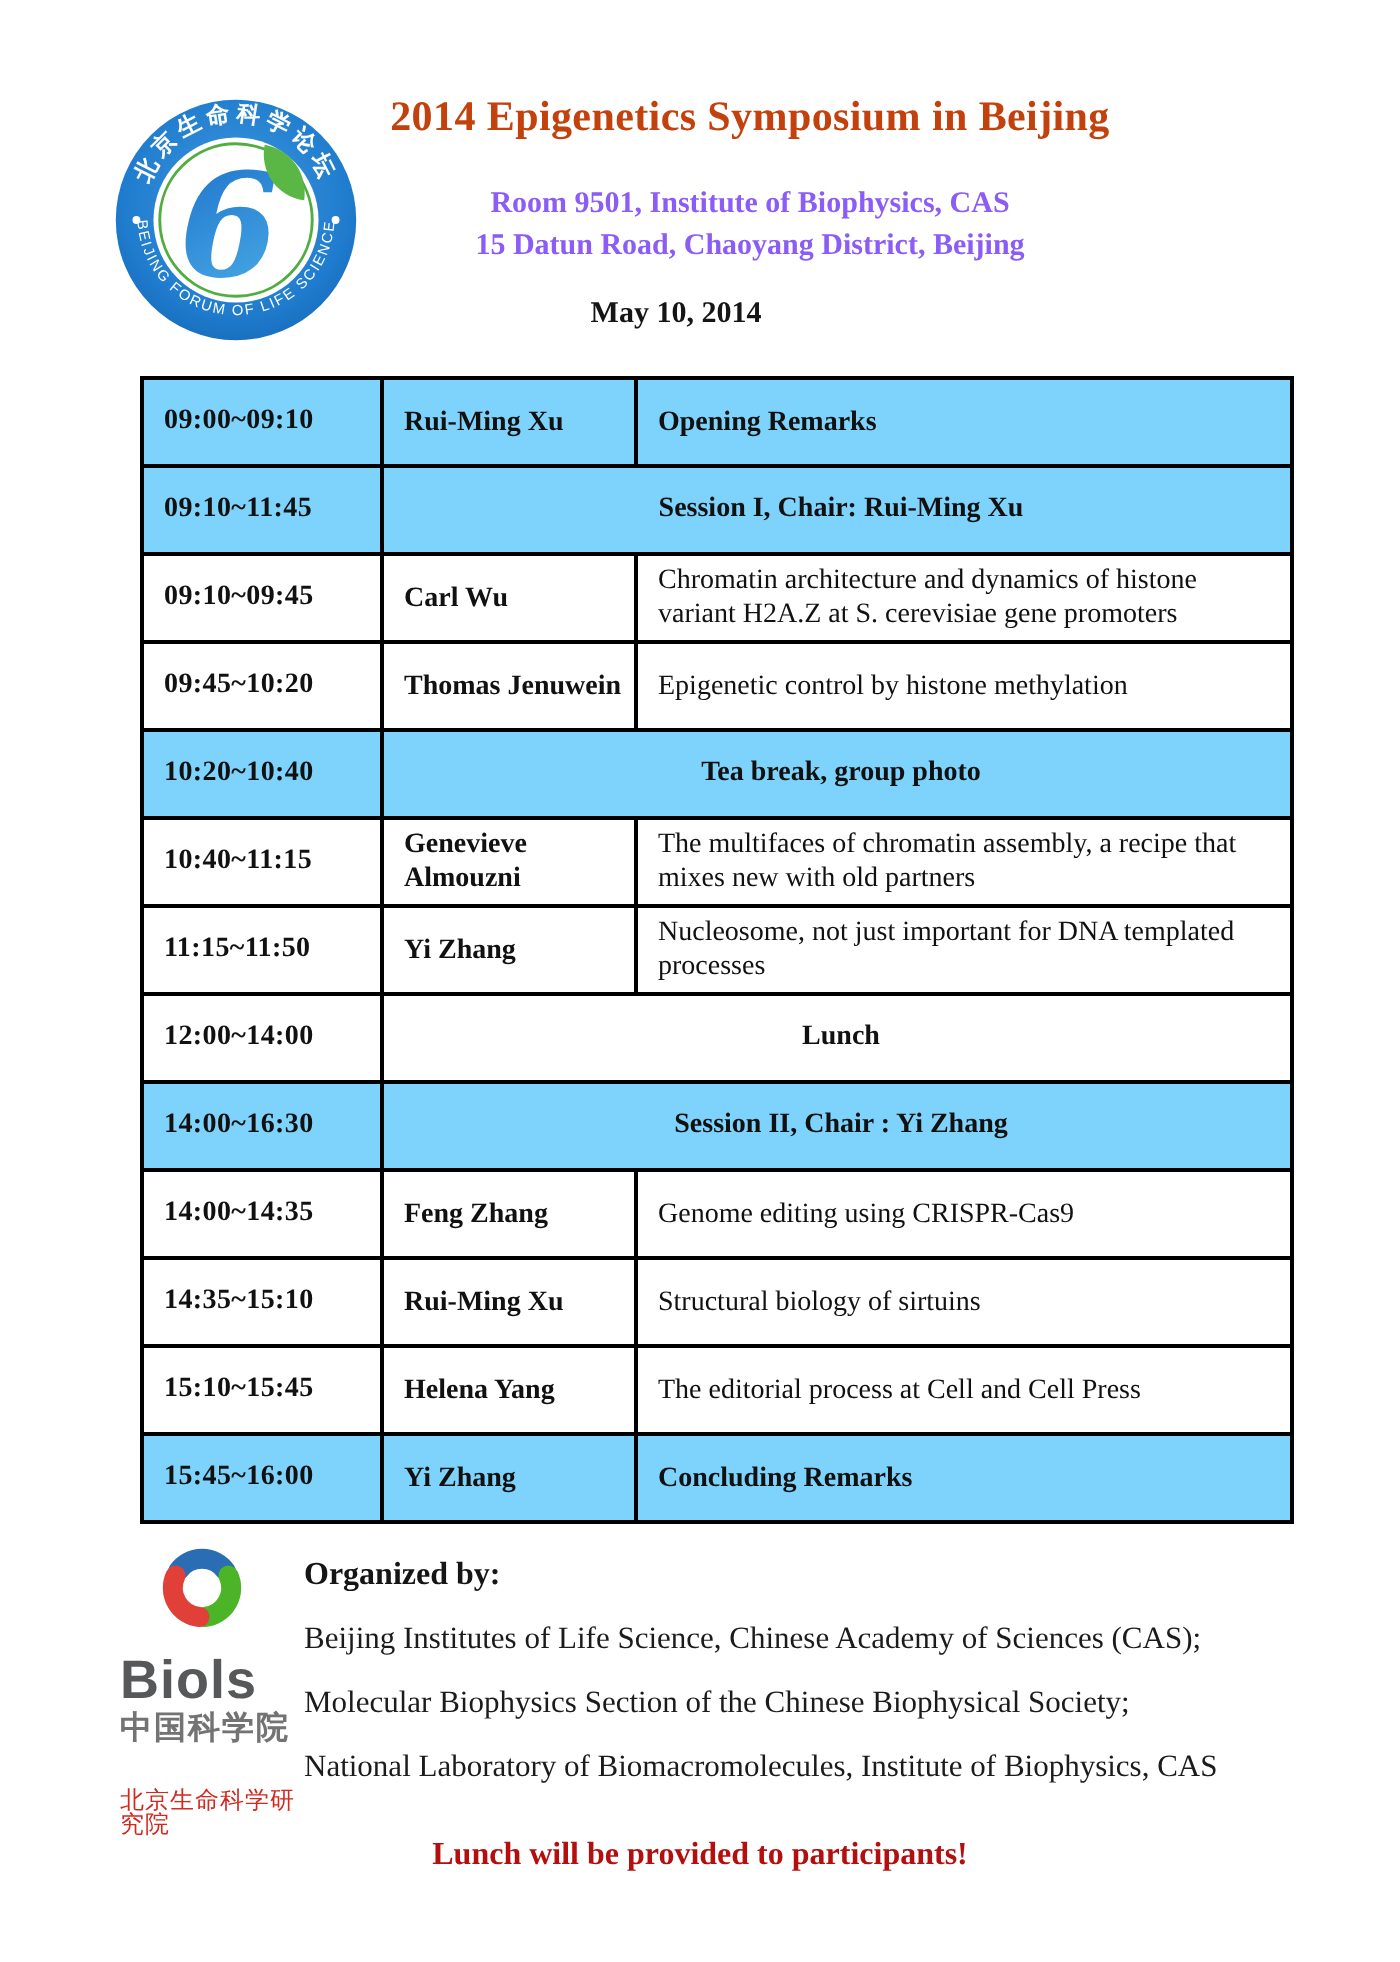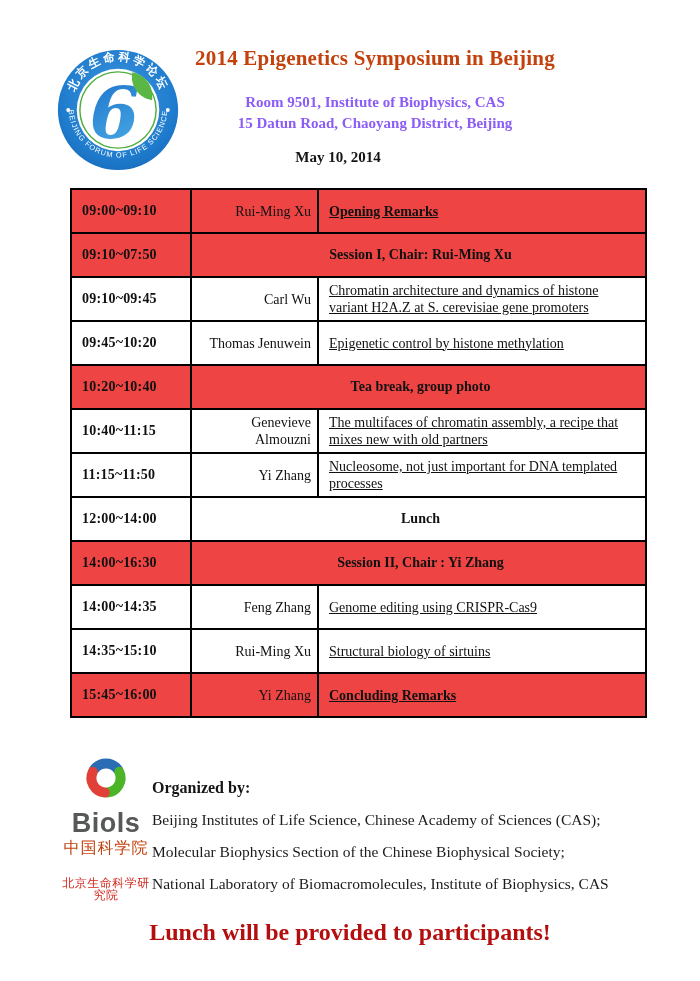--- a/index.html
+++ b/index.html
@@ -35,51 +35,51 @@
     width: 575px; border-collapse: collapse; table-layout: fixed;
   }
   table.schedule td {
     border: 2px solid #000;
     height: 44px;
     vertical-align: middle;
     font-size: 14px;
     padding: 2px 6px 2px 10px;
     box-sizing: border-box;
   }
-  table.schedule tr.hl td { background: #ef4444; }
+  table.schedule tr.hl td { background: #7dd3fc; }
   td.time   { font-weight: bold; letter-spacing: 0.2px; }
-  td.speaker{ font-weight: normal; line-height: 17px; text-align: right; }
-  td.talk   { font-weight: normal; font-size: 13.5px; line-height: 17px; text-decoration: underline; }
+  td.speaker{ font-weight: bold; line-height: 17px; }
+  td.talk   { font-weight: normal; font-size: 13.5px; line-height: 17px; }
   td.talk.bold { font-weight: bold; font-size: 14px; }
   td.merged { text-align: center; font-weight: bold; padding-left: 4px; }
 
   
   .biols-logo {
-    position: absolute; left: 60px; top: 750px; width: 92px;
-    text-align: center; line-height: 1;
+    position: absolute; left: 60px; top: 766px; width: 92px;
+    line-height: 1;
   }
   .biols-name {
     font-family: "Liberation Sans", sans-serif;
     font-weight: bold; font-size: 27px; color: #57585a; letter-spacing: 0.5px;
     margin-top: 1px;
   }
   .biols-cn1 {
     font-family: "Liberation Sans", sans-serif;
-    font-weight: normal; font-size: 16px; color: #c2410c; margin-top: 3px; letter-spacing: 1px;
+    font-weight: bold; font-size: 16px; color: #737373; margin-top: 3px; letter-spacing: 1px;
   }
   .biols-cn2 {
     font-family: "Liberation Sans", sans-serif;
     font-weight: normal; font-size: 12px; color: #d4281f; margin-top: 21px; letter-spacing: 0.5px;
   }
   .org-block { position: absolute; left: 152px; top: 779px; width: 500px; }
   .org-label { font-size: 16px; font-weight: bold; margin-bottom: 13px; color: #151515; }
   .org-line  { font-size: 15.5px; margin-bottom: 12px; line-height: 20px; color: #1b1b1b; }
   .notice {
     position: absolute; left: 0; top: 919px; width: 700px;
-    text-align: center; font-size: 24px; font-weight: bold; color: #b30f0f;
+    text-align: center; font-size: 16px; font-weight: bold; color: #b30f0f;
   }
 </style>
 </head>
 <body>
 
 <div class="page">
 
   <div class="badge-logo">
     <svg width="122" height="122" viewBox="0 0 136 136">
       <defs>
@@ -124,21 +124,21 @@
       <col style="width:127px">
       <col style="width:328px">
     </colgroup>
     <tbody id="schedule-body">
         <tr class="hl">
           <td class="time">09:00~09:10</td>
           <td class="speaker">Rui-Ming Xu</td>
           <td class="talk bold">Opening Remarks</td>
         </tr>
         <tr class="hl">
-          <td class="time">09:10~07:50</td>
+          <td class="time">09:10~11:45</td>
           <td colspan="2" class="merged">Session I, Chair: Rui-Ming Xu</td>
         </tr>
         <tr>
           <td class="time">09:10~09:45</td>
           <td class="speaker">Carl Wu</td>
           <td class="talk">Chromatin architecture and dynamics of histone variant H2A.Z at S. cerevisiae gene promoters</td>
         </tr>
         <tr>
           <td class="time">09:45~10:20</td>
           <td class="speaker">Thomas Jenuwein</td>
@@ -168,20 +168,25 @@
         </tr>
         <tr>
           <td class="time">14:00~14:35</td>
           <td class="speaker">Feng Zhang</td>
           <td class="talk">Genome editing using CRISPR-Cas9</td>
         </tr>
         <tr>
           <td class="time">14:35~15:10</td>
           <td class="speaker">Rui-Ming Xu</td>
           <td class="talk">Structural biology of sirtuins</td>
+        </tr>
+        <tr>
+          <td class="time">15:10~15:45</td>
+          <td class="speaker">Helena Yang</td>
+          <td class="talk">The editorial process at Cell and Cell Press</td>
         </tr>
         <tr class="hl">
           <td class="time">15:45~16:00</td>
           <td class="speaker">Yi Zhang</td>
           <td class="talk bold">Concluding Remarks</td>
         </tr>
       </tbody>
   </table>
 
   <div class="biols-logo">

